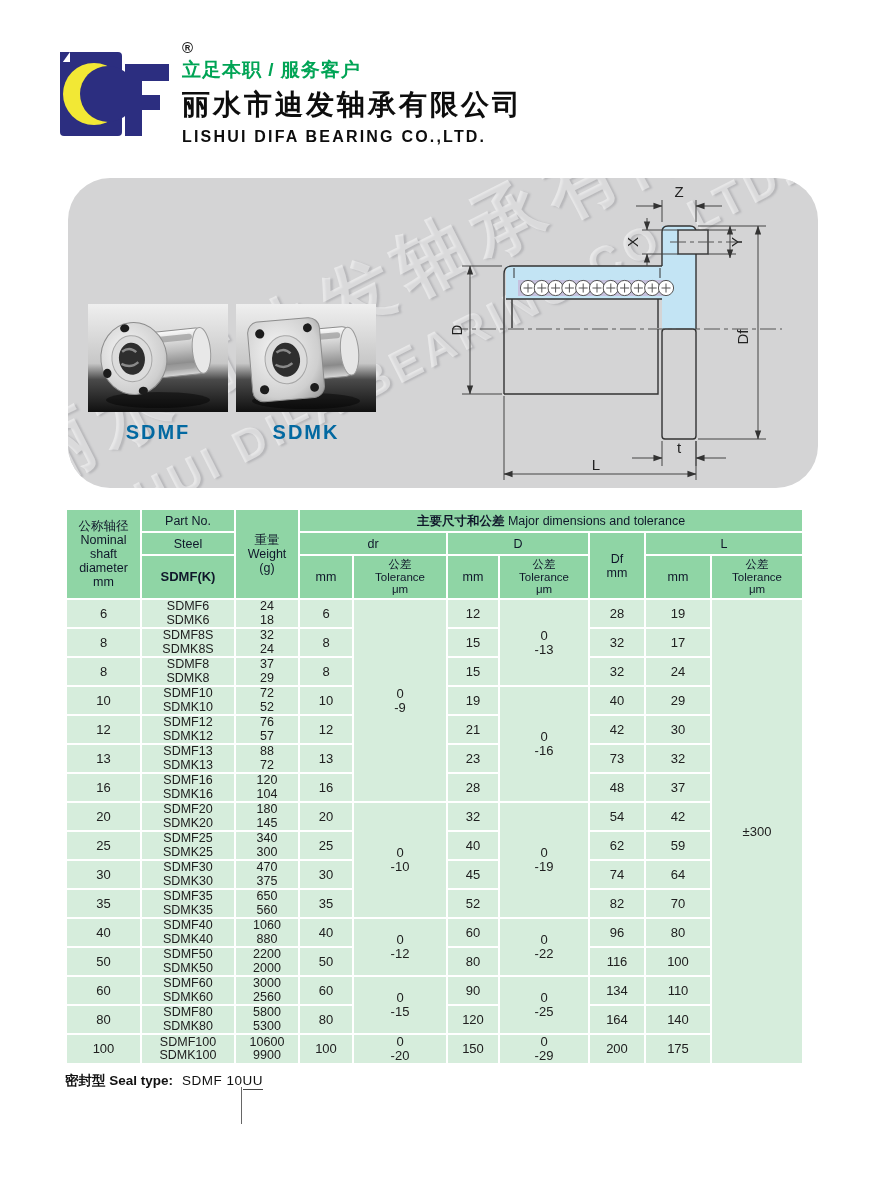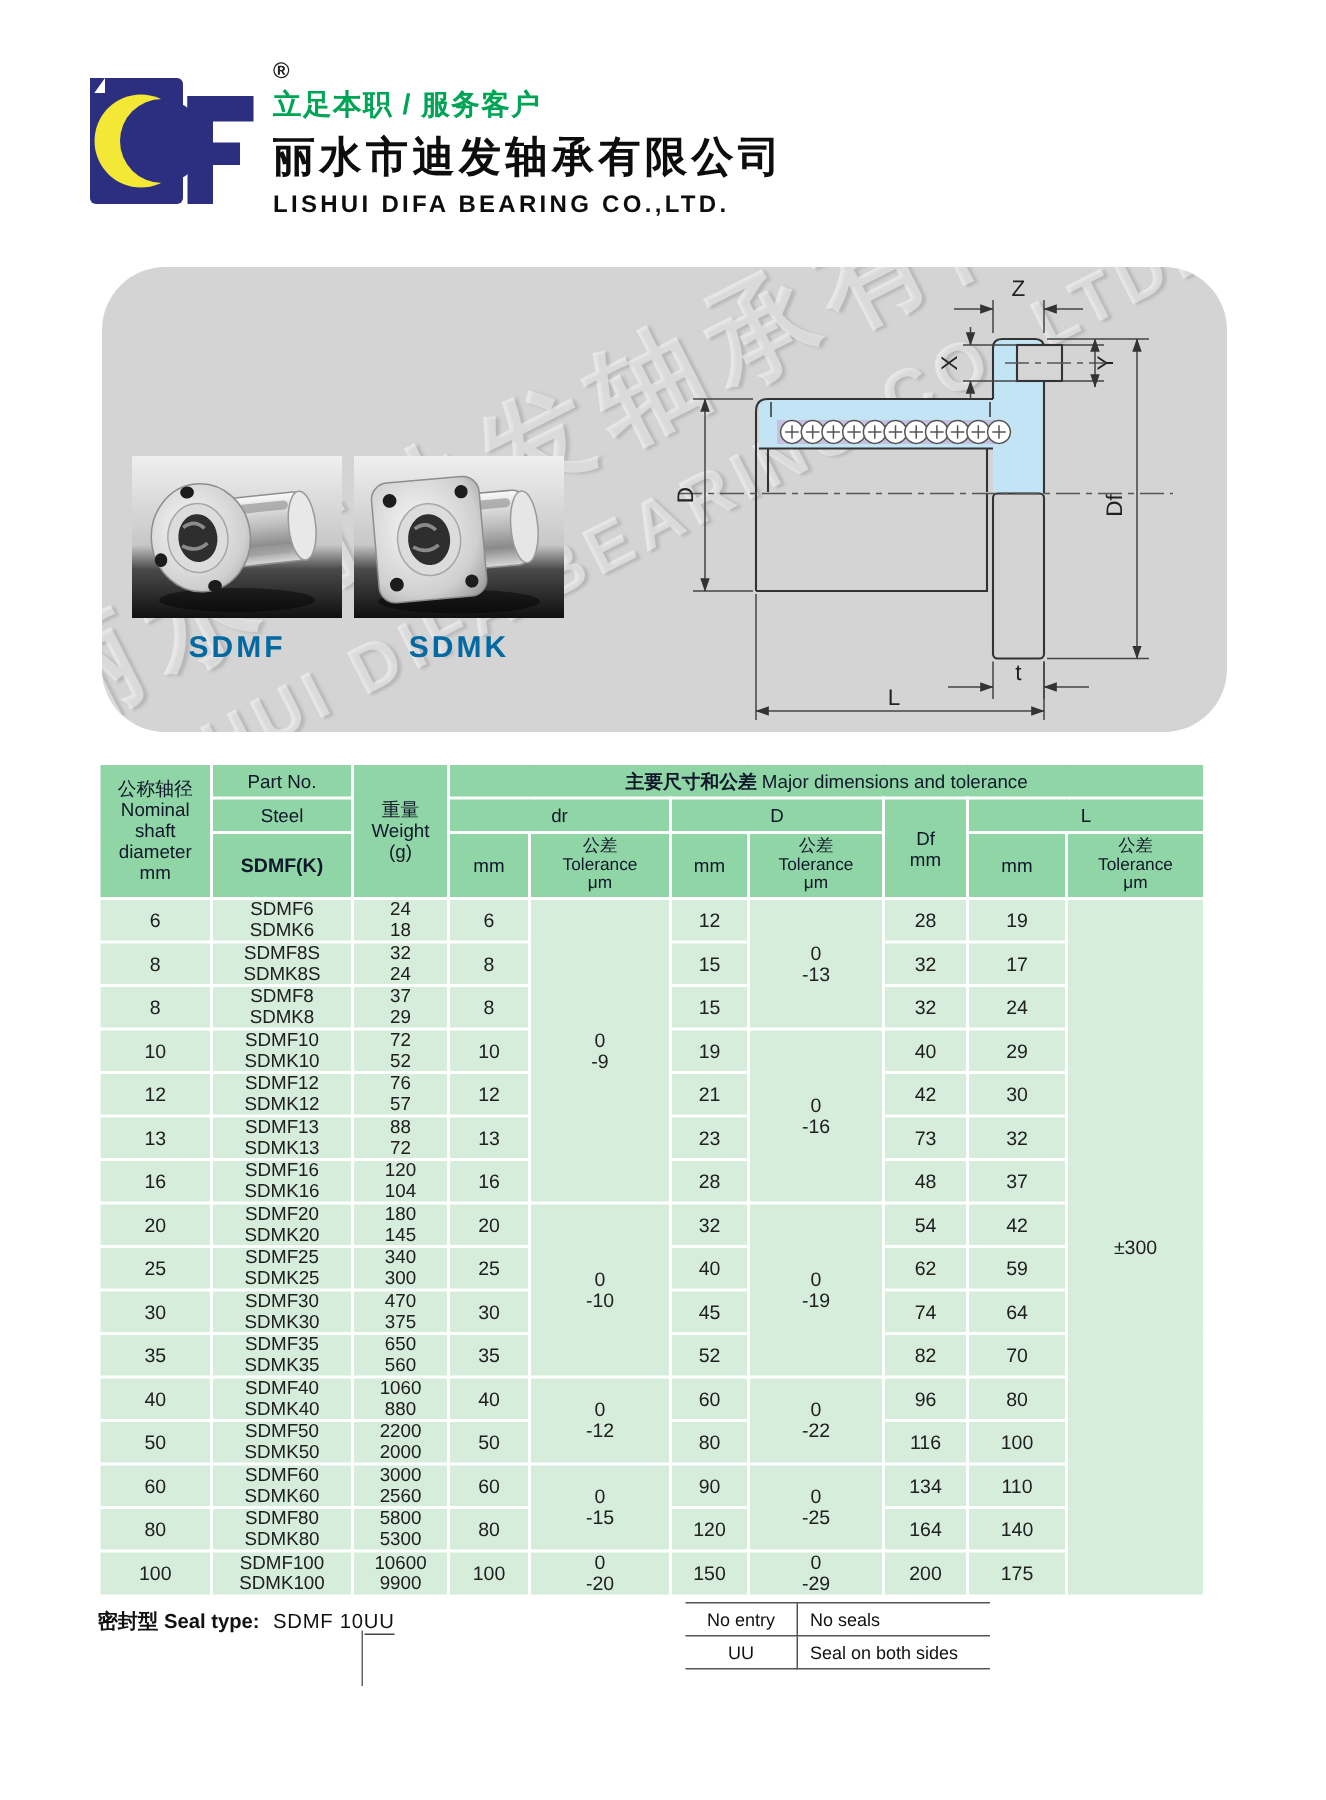--- a/index.html
+++ b/index.html
@@ -771,27 +771,15 @@
     <span class="seal-label">
       <span>密封型</span>
       <span>Seal type:</span>
     </span>
     <span class="seal-example">
       <span>SDMF  10</span><span class="uu">UU</span>
     </span>
     <div class="uu-drop"></div>
 
 
-    <table class="legend legend-en">
-      <tbody>
-          <tr>
-        <td class="k">No entry</td>
-        <td class="v">No seals</td>
-      </tr>
-      <tr>
-        <td class="k">UU</td>
-        <td class="v">Seal on both sides</td>
-      </tr>
-    </tbody>
-      </table>
   </div>
 
 </div>
 
 </body></html>

